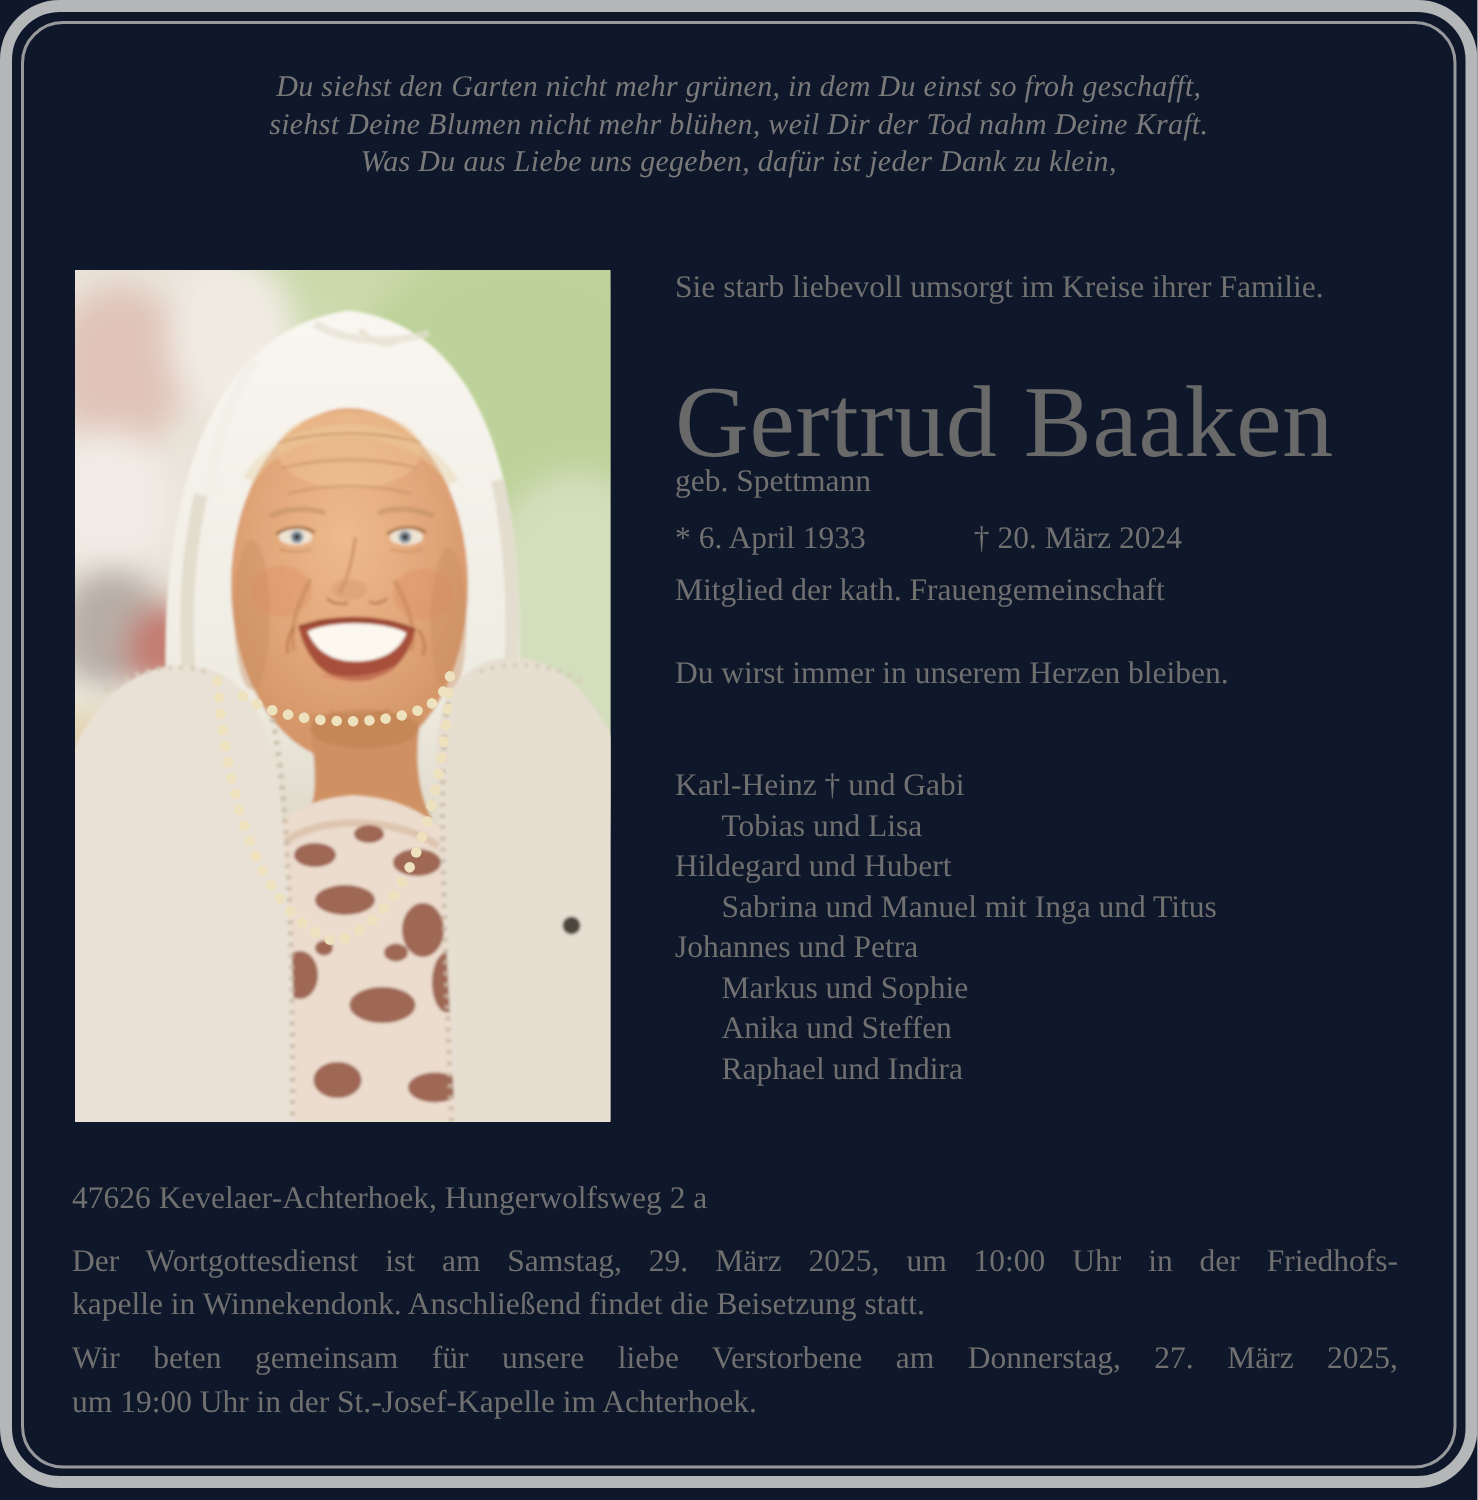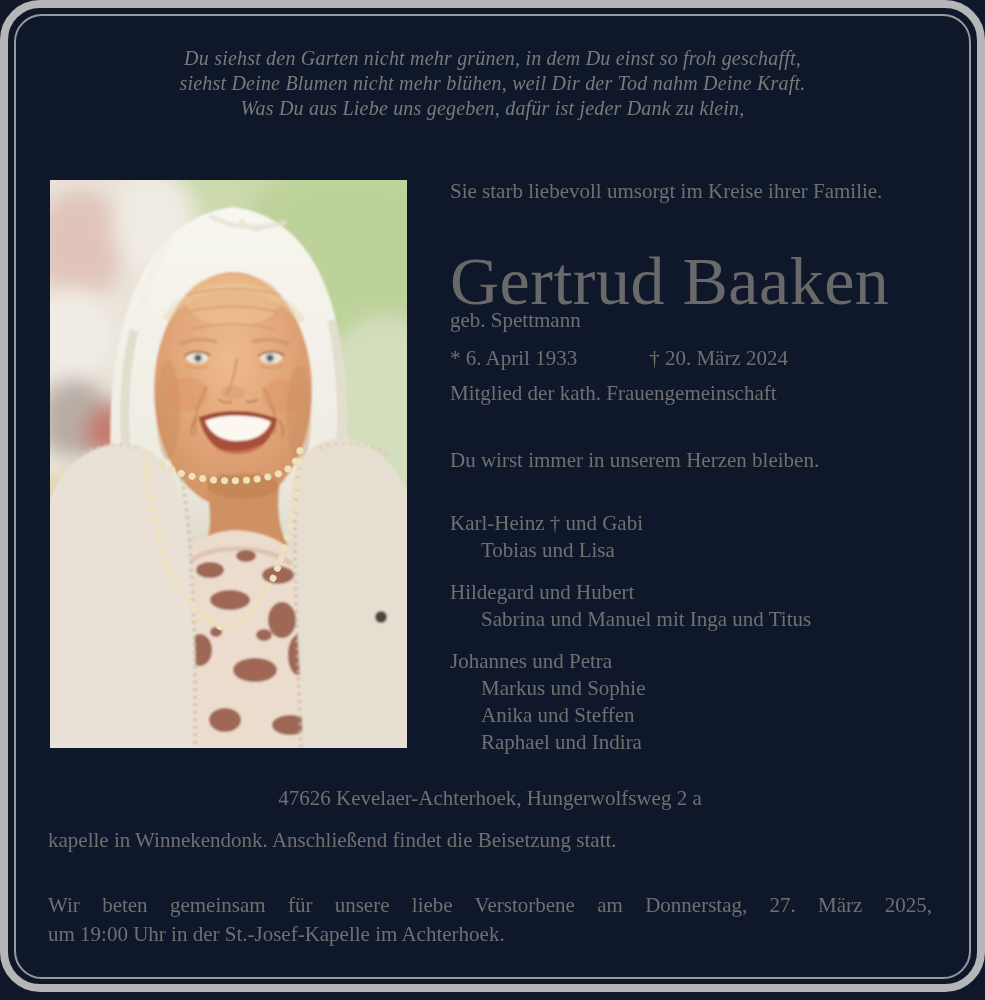--- a/index.html
+++ b/index.html
@@ -20,26 +20,26 @@
     font-style:italic; font-size:20px; line-height:25px; color:#7a7a7a; letter-spacing:0.2px;
   }
   .photo { position:absolute; left:50px; top:180px; width:357px; height:568px; }
   .rc { position:absolute; left:450px; font-size:21px; line-height:25px; white-space:nowrap; }
   .intro { top:179px; }
   .name  { top:252px; font-size:68px; line-height:58px; color:#696969; letter-spacing:0.5px; }
   .maiden { top:308px; }
   .dates { top:346px; }
   .dates .death { margin-left:72px; }
   .membership { top:381px;text-align:right; }
-  .farewell { top:448px;text-align:right; }
+  .farewell { top:436px;text-align:right; }
   .mourners { top:510px; line-height:27px; }
   .mourners .indent { padding-left:31px; }
-  .mourners .mg { margin-top:15px; }
+  .mourners .mg { }
   .bottom { position:absolute; left:48px; width:884px; font-size:21px; line-height:29px; }
-  .address { top:784px;text-align:center; }
+  .address { top:784px; }
   .service { top:826px; }
   .prayer  { top:891px; }
   .jline { text-align:justify; text-align-last:justify; }
 </style>
 </head>
 <body>
 
 <div class="page">
   <div class="frame-outer"></div>
   <div class="frame-inner"></div>
@@ -190,19 +190,20 @@
     <div class="mg">Hildegard und Hubert</div>
     <div class="indent">Sabrina und Manuel mit Inga und Titus</div>
     <div class="mg">Johannes und Petra</div>
     <div class="indent">Markus und Sophie</div>
     <div class="indent">Anika und Steffen</div>
     <div class="indent">Raphael und Indira</div>
   </div>
 
   <div class="bottom address">47626 Kevelaer-Achterhoek, Hungerwolfsweg 2 a</div>
   <div class="bottom service">
+    <div class="jline">Der Wortgottesdienst ist am Samstag, 29. März 2025, um 10:00 Uhr in der Friedhofs-</div>
     <div>kapelle in Winnekendonk. Anschließend findet die Beisetzung statt.</div>
   </div>
   <div class="bottom prayer">
     <div class="jline">Wir beten gemeinsam für unsere liebe Verstorbene am Donnerstag, 27. März 2025,</div>
     <div>um 19:00 Uhr in der St.-Josef-Kapelle im Achterhoek.</div>
   </div>
 </div>
 
 </body></html>

